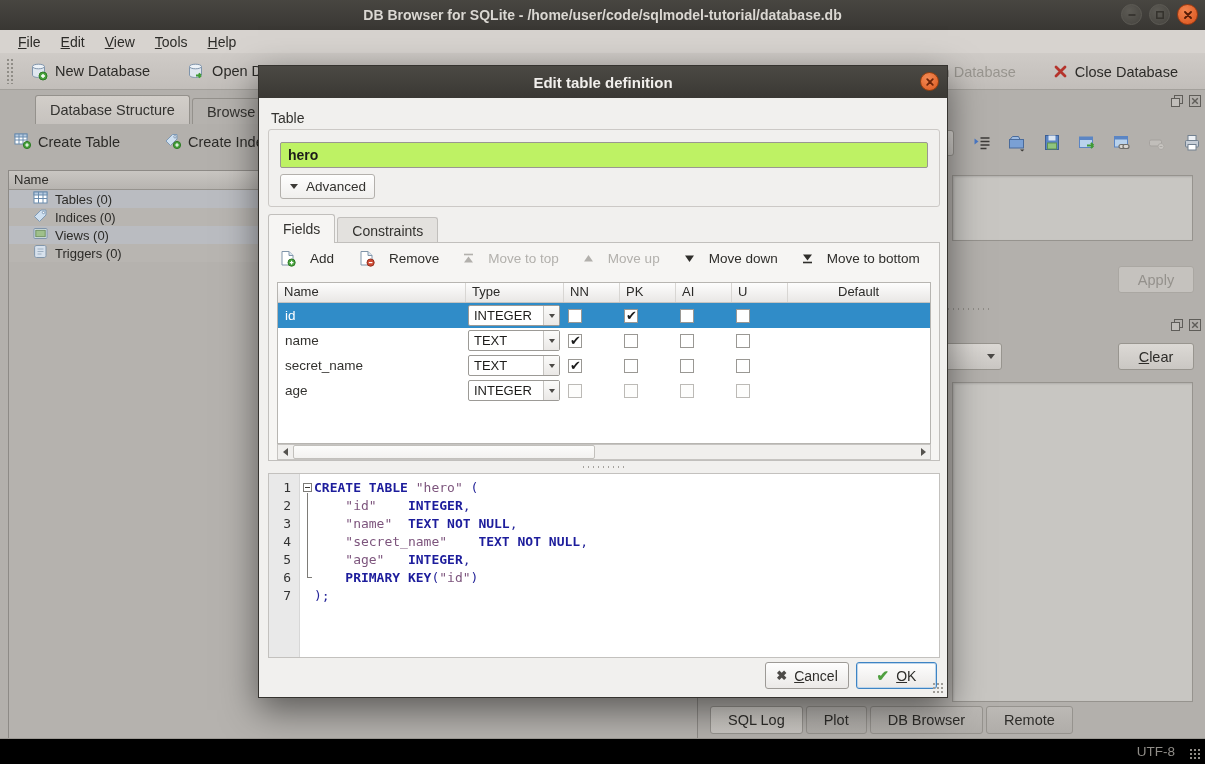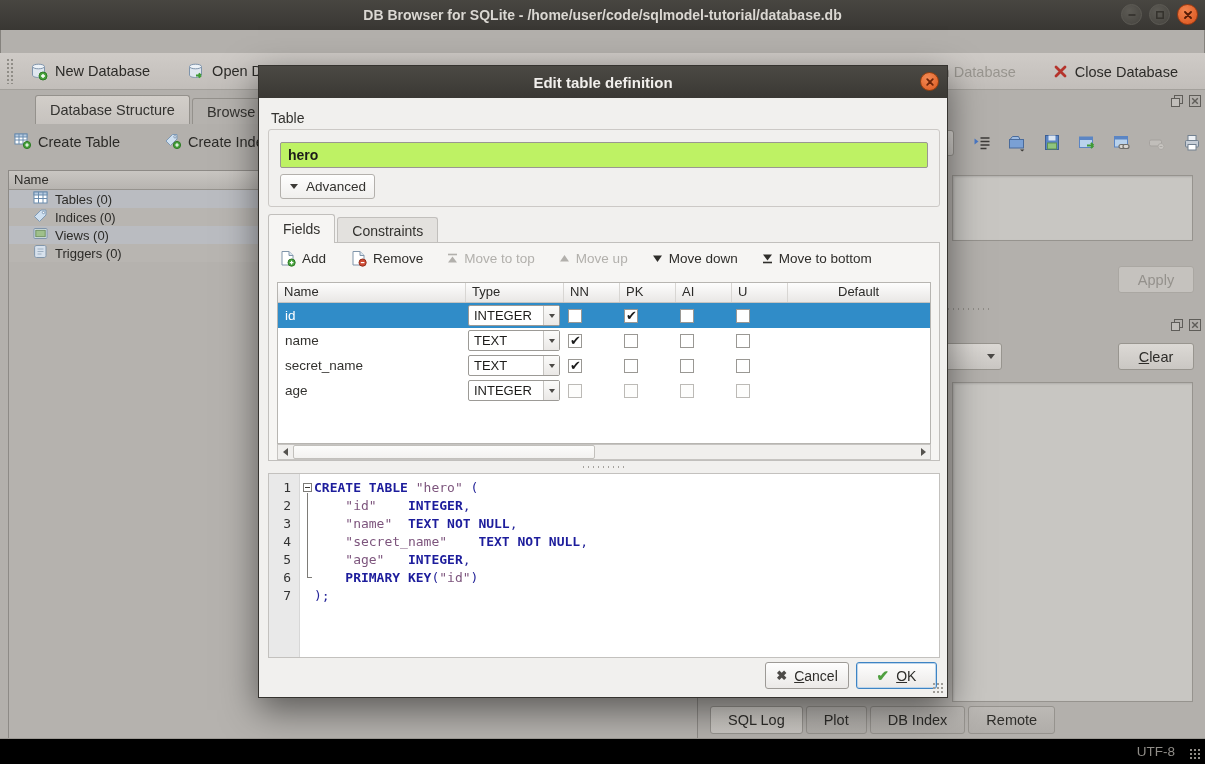--- a/index.html
+++ b/index.html
@@ -89,21 +89,21 @@
     background:linear-gradient(#fefefe,#f0efed); display:flex; align-items:center; gap:8px; padding:0 9px; font-size:13.5px; }
   .tri-down { width:0; height:0; border-left:4px solid transparent; border-right:4px solid transparent; border-top:5px solid #3c3a36; }
 
   .dlg-tabs { position:absolute; left:9px; top:148px; display:flex; align-items:flex-end; }
   .dlg-tab { height:26px; padding:0 14px; display:flex; align-items:center; font-size:14px;
     background:#e3e1de; border:1px solid #c1bfbc; border-bottom:none; border-radius:3px 3px 0 0; margin-right:2px; }
   .dlg-tab.active { height:29px; background:#f6f5f3; position:relative; z-index:3; }
   .dlg-pane { position:absolute; left:9px; top:176px; width:672px; height:219px; background:#f6f5f3; border:1px solid #c1bfbc; z-index:2; }
 
   .fld-toolbar { position:absolute; left:10px; top:7px; display:flex; align-items:center; gap:24px; }
-  .fld-btn { display:flex; align-items:center; gap:6px; font-size:13.5px; color:#2f2e2b; }
+  .fld-btn { display:flex; align-items:center; gap:14px; font-size:13.5px; color:#2f2e2b; }
   .fld-btn.disabled { color:#b2b0ac; }
   .fld-btn .icn { display:flex; }
 
   .grid { position:absolute; left:8px; top:39px; width:654px; height:162px; background:#fff; border:1px solid #b7b5b1; overflow:hidden; }
   .grid-header { display:flex; height:20px; background:linear-gradient(#fdfdfd,#e9e7e5); border-bottom:1px solid #c6c4c1; }
   .gh-cell { font-size:13px; padding:1px 0 0 6px; border-right:1px solid #d8d6d3; color:#2b2a28; overflow:hidden; white-space:nowrap; flex:none; }
   .g-row { display:flex; height:25px; align-items:center; background:#fff; flex:none; }
   .g-row.selected { background:#308cc8; color:#fff; }
   .g-cell { flex:none; height:100%; display:flex; align-items:center; overflow:hidden; }
   .g-cell.name { padding-left:7px; font-size:13.5px; }
@@ -170,20 +170,27 @@
           </svg>
       </div>
       <div class="win-btn close">
         <svg width="14" height="14" viewBox="0 0 14 14">
             <path d="M4 4l6 6M10 4l-6 6" stroke="#571c06" stroke-width="1.9" stroke-linecap="round"></path>
           </svg>
       </div>
     </div>
   </div>
 
+  <div class="menubar">
+      <div class="menu-item"><span class="mn">F</span><span>ile</span></div>
+      <div class="menu-item"><span class="mn">E</span><span>dit</span></div>
+      <div class="menu-item"><span class="mn">V</span><span>iew</span></div>
+      <div class="menu-item"><span class="mn">T</span><span>ools</span></div>
+      <div class="menu-item"><span class="mn">H</span><span>elp</span></div>
+    </div>
 
   <div class="toolbar">
     <div class="grip-v"></div>
     <div class="tb-btn">
       <span class="icn">
         <svg width="19" height="19" viewBox="0 0 19 19">
             <path d="M3.5 4.5v8.5c0 1.5 2.7 2.5 6 2.5s6-1 6-2.5V4.5" fill="#dfe7ef" stroke="#7f94ab"></path>
             <ellipse cx="9.5" cy="4.5" rx="6" ry="2.3" fill="#eef3f8" stroke="#7f94ab"></ellipse>
             <circle cx="14" cy="14" r="4" fill="#47a33c" stroke="#2e7a26"></circle>
             <path d="M14 12v4M12 14h4" stroke="#fff" stroke-width="1.4"></path>
@@ -365,21 +372,21 @@
       <i class="tri-down" style="border-top-color:#4b4946;"></i>
     </div>
     <div class="push-btn enabled" style="left:1118px; top:253px; width:76px;">
       <span><span class="u">C</span><span>lear</span></span>
     </div>
     <div class="rd-box" style="left:952px; top:292px; width:241px; height:320px;"></div>
 
     <div class="bottom-tabs" id="bottom-tabs">
         <div class="btab active">SQL Log</div>
         <div class="btab">Plot</div>
-        <div class="btab">DB Index</div>
+        <div class="btab">DB Browser</div>
         <div class="btab">Remote</div>
       </div>
   </div>
 
   <div class="statusbar">
     <span class="status-enc">UTF-8</span>
     <span class="grip-corner"></span>
   </div>
 
   <div class="dialog">

